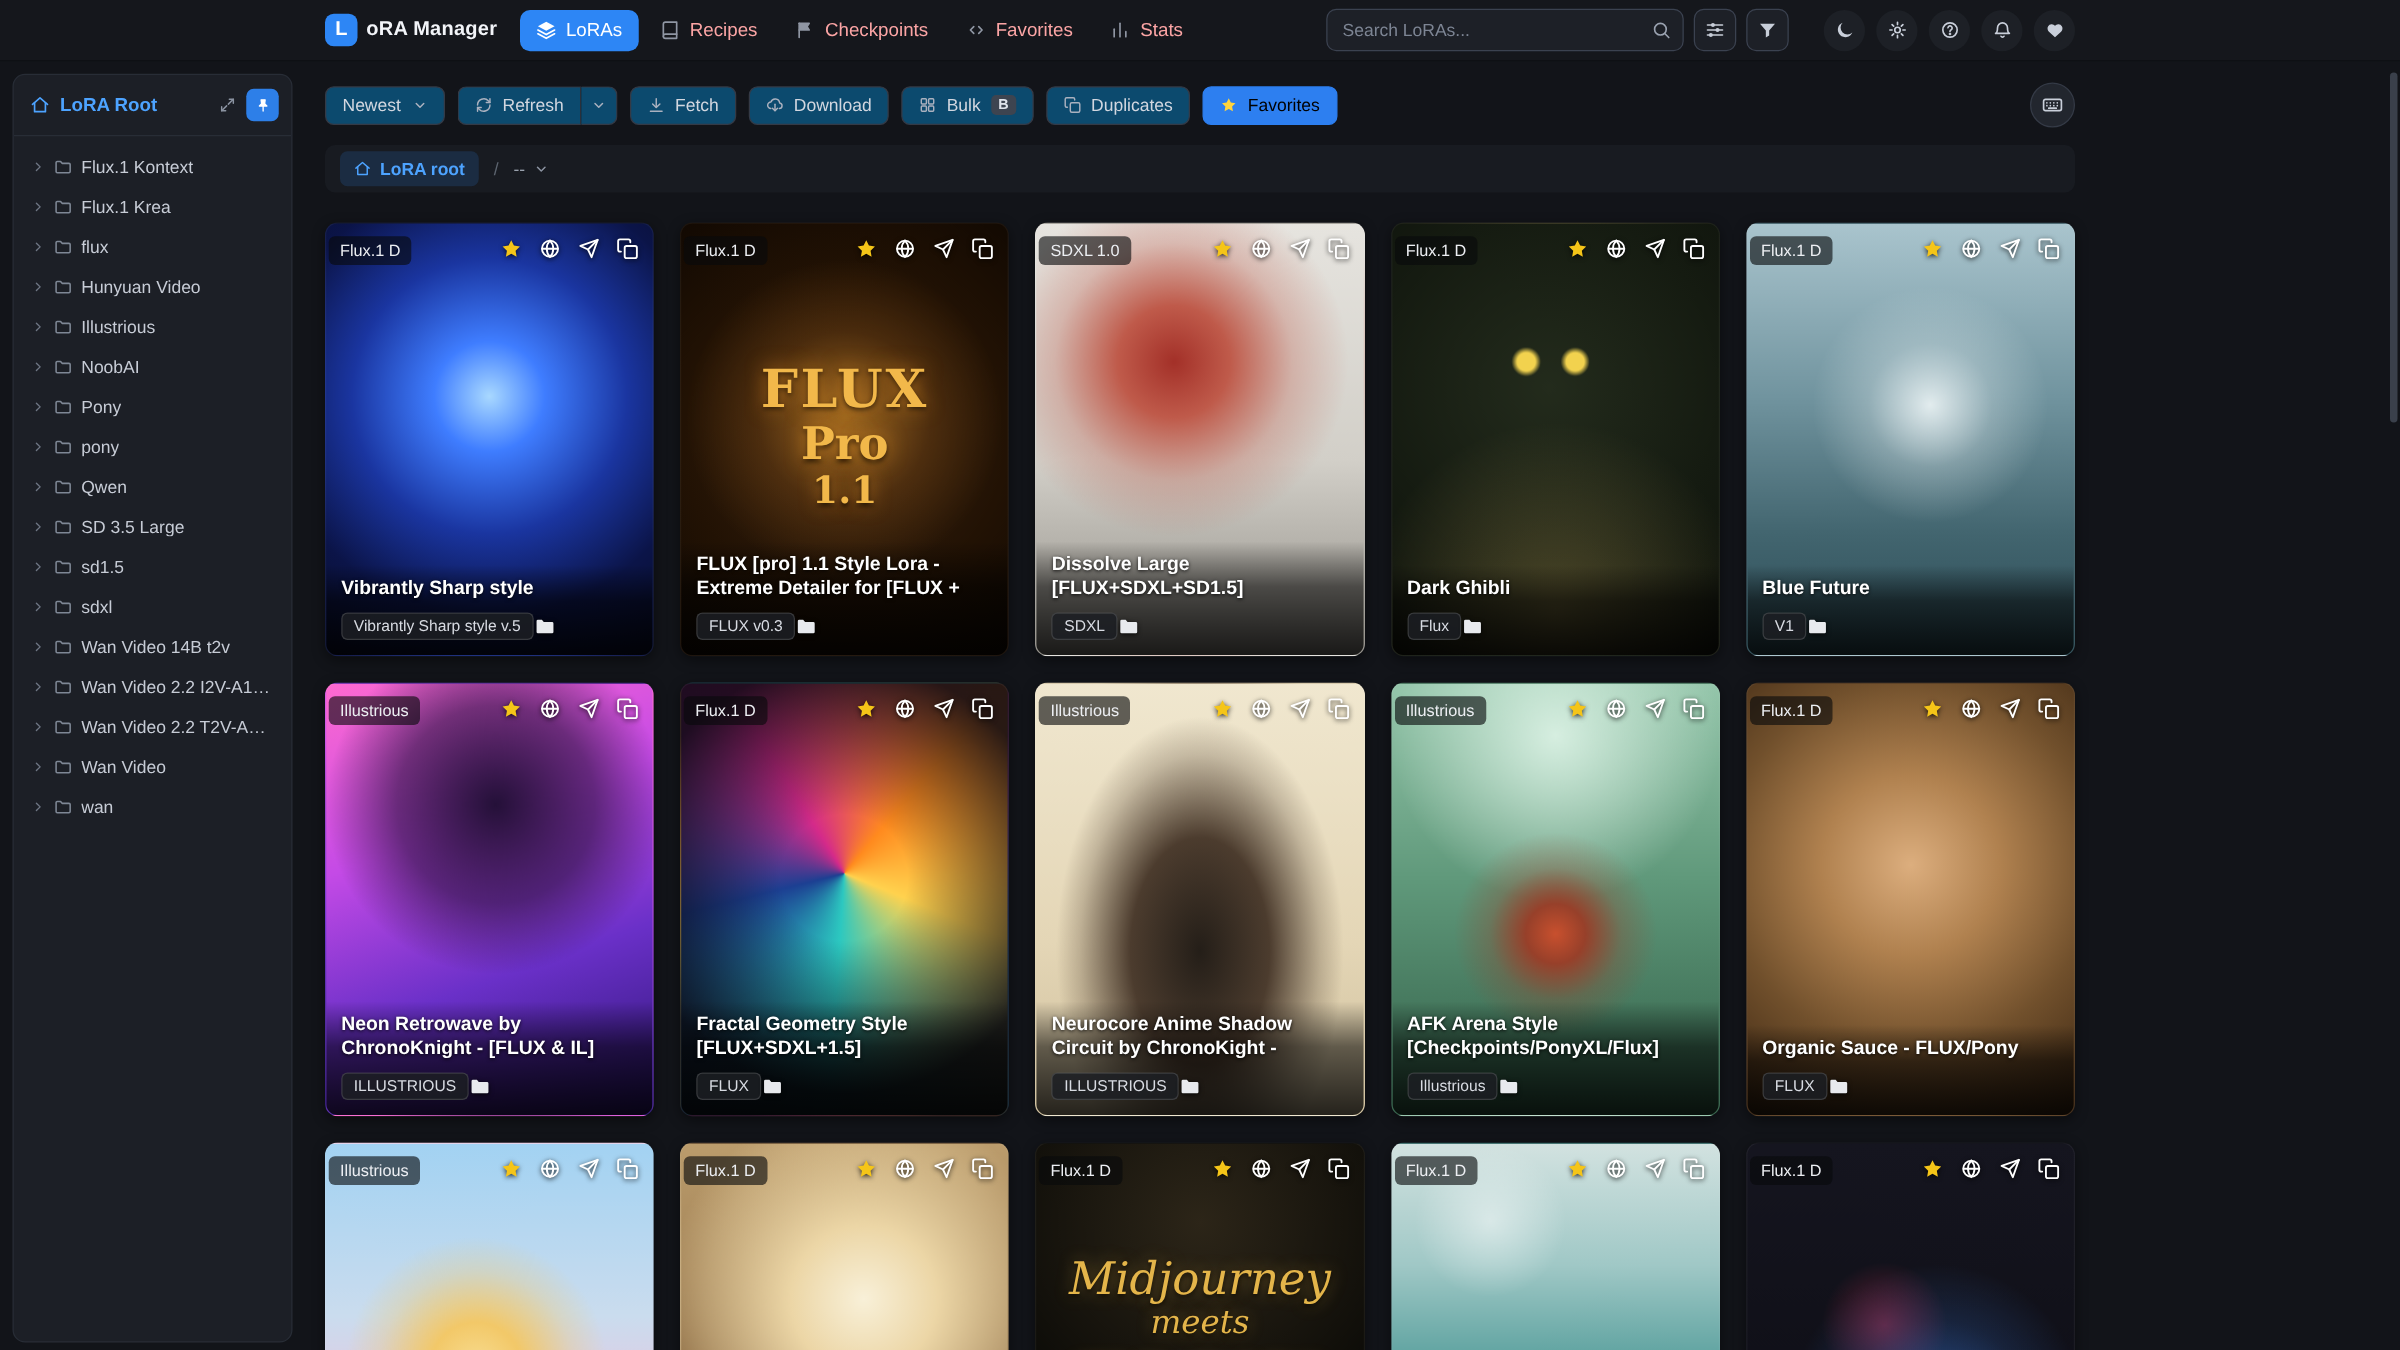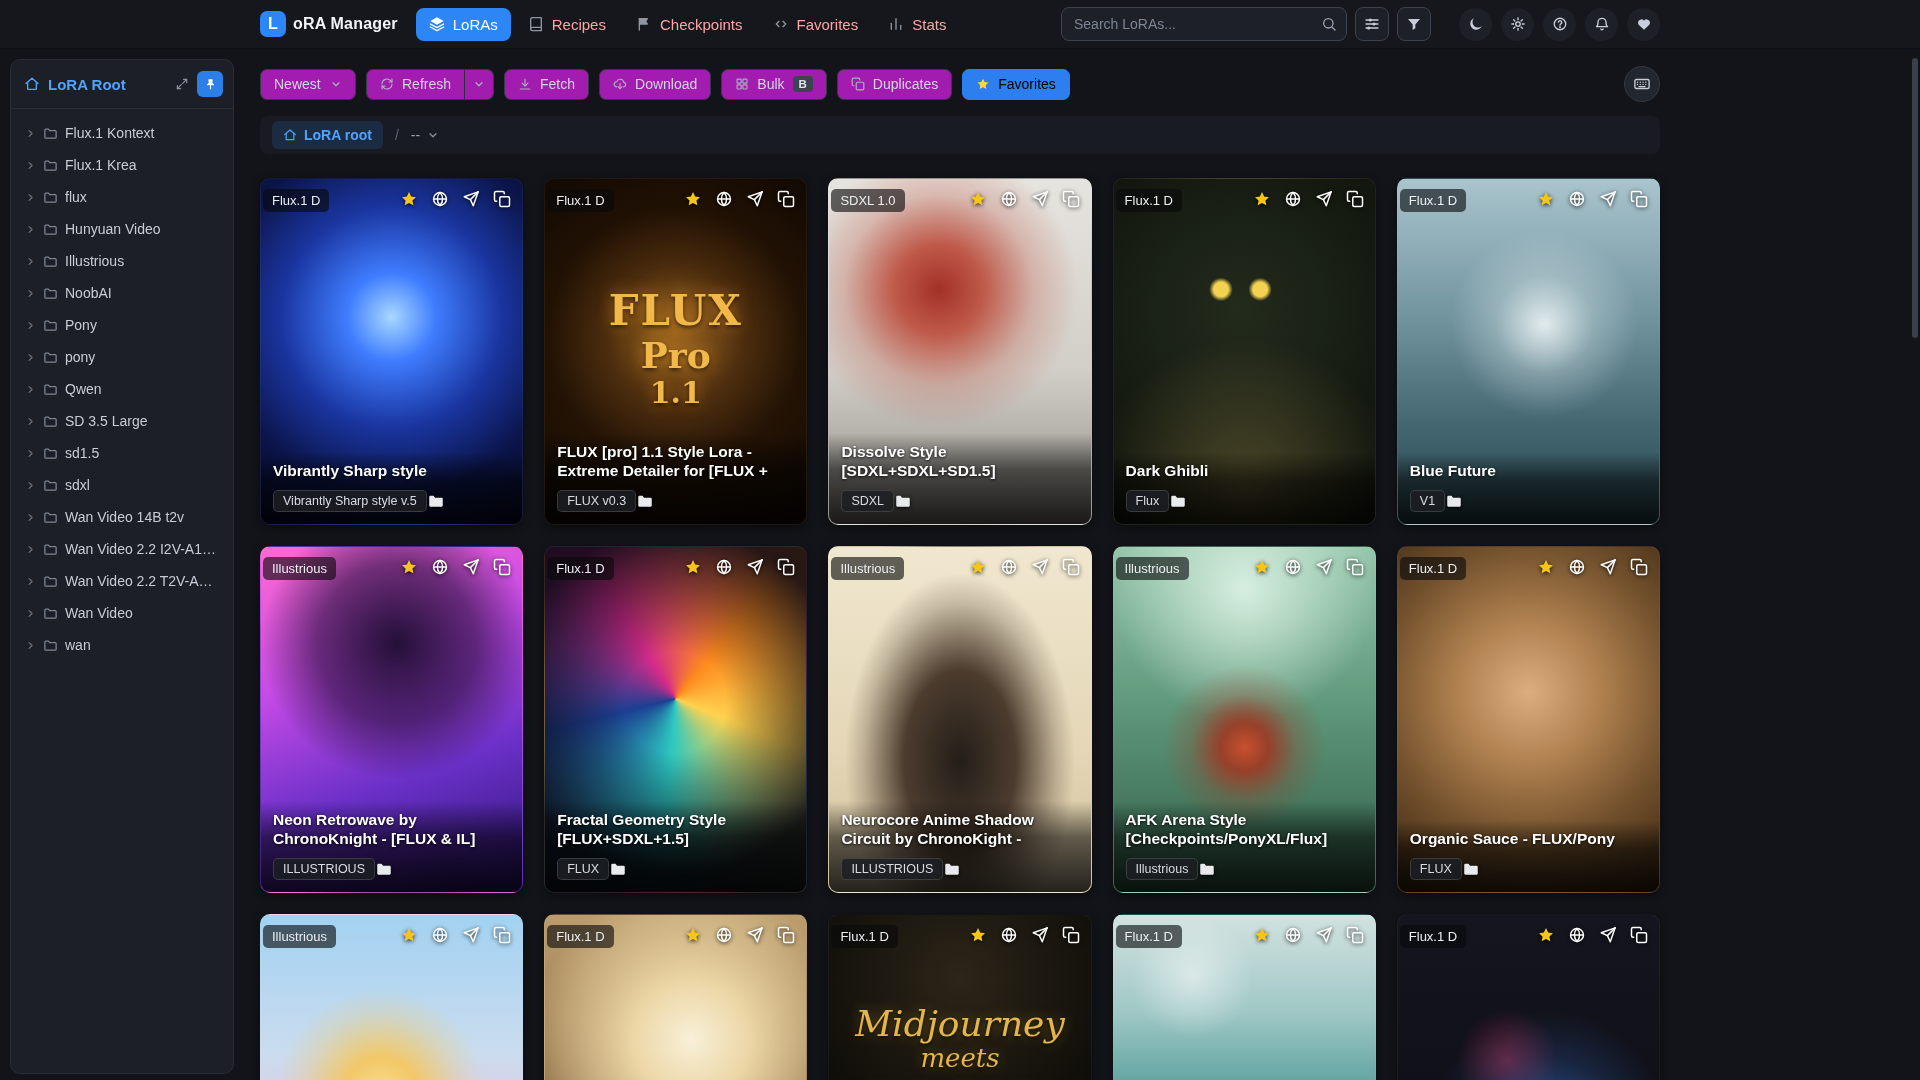--- a/index.html
+++ b/index.html
@@ -47,21 +47,21 @@
   .sb-list { padding:8px 6px; overflow:hidden; }
   .sb-item { display:flex; align-items:center; gap:7px; padding:8px 8px; border-radius:6px; cursor:pointer; white-space:nowrap; }
   .sb-item .chev { color:#6e7684; }
   .sb-item .fold { color:#7e8795; width:15px; height:15px; }
   .sb-item .lbl { font-size:14px; color:#c7ccd6; overflow:hidden; text-overflow:ellipsis; }
 
   
   .main { position:absolute; left:0; right:0; top:49px; bottom:0; overflow:hidden; }
   .main-inner { width:1400px; margin:0 auto; padding-top:17px; }
   .toolbar { display:flex; align-items:center; gap:10px; }
-  .tb-btn { display:flex; align-items:center; gap:8px; height:31px; padding:0 13px; background:#a21caf; border:1px solid #343a46; border-radius:7px; color:#d2d7e0; font-size:14px; cursor:pointer; font-family:inherit; white-space:nowrap; }
+  .tb-btn { display:flex; align-items:center; gap:8px; height:31px; padding:0 13px; background:#0c4a6e; border:1px solid #343a46; border-radius:7px; color:#d2d7e0; font-size:14px; cursor:pointer; font-family:inherit; white-space:nowrap; }
   .tb-btn .icn { color:#aab1bf; }
   .tb-btn.select { min-width:96px; justify-content:space-between; }
   .split { display:flex; }
   .split .tb-btn:first-child { border-radius:7px 0 0 7px; border-right:1px solid #2b303a; }
   .split .caret-part { border-radius:0 7px 7px 0; border-left:none; padding:0 8px; }
   .bulk-badge { background:#3d4450; border-radius:4px; font-size:11.5px; padding:2px 6px; color:#dfe3ea; font-weight:700; }
   .tb-btn.favorites { background:#2d7ff0; border-color:#2d7ff0; color:#000000; }
   .tb-btn.favorites .icn { color:#ffd43d; }
   .spacer { flex:1; }
   .kb-btn { width:36px; height:36px; border-radius:50%; background:#22262e; border:1px solid #343a46; color:#c9cfda; display:flex; align-items:center; justify-content:center; cursor:pointer; }
@@ -699,21 +699,21 @@
               </svg>
             </span>
             <span class="icn">
               <svg viewBox="0 0 24 24" fill="none" stroke="currentColor" stroke-width="2" stroke-linecap="round" stroke-linejoin="round">
                 <rect x="9" y="9" width="13" height="13" rx="2"></rect>
                 <path d="M5 15H4a2 2 0 0 1-2-2V4a2 2 0 0 1 2-2h9a2 2 0 0 1 2 2v1"></path>
               </svg>
             </span>
           </div>
           <div class="card-footer">
-            <div class="card-title">Dissolve Style [SDXL+SDXL+SD1.5]</div>
+            <div class="card-title">Dissolve Large [FLUX+SDXL+SD1.5]</div>
             <div class="card-meta">
               <span class="tag-pill">SDXL</span>
               <span class="icn folder-btn">
                 <svg viewBox="0 0 24 24">
                   <path d="M3 6.5A1.5 1.5 0 0 1 4.5 5h4.2l2 2.5h8.8A1.5 1.5 0 0 1 21 9v9a1.5 1.5 0 0 1-1.5 1.5h-15A1.5 1.5 0 0 1 3 18V6.5z" fill="currentColor"></path>
                 </svg>
               </span>
             </div>
           </div>
         </div>

